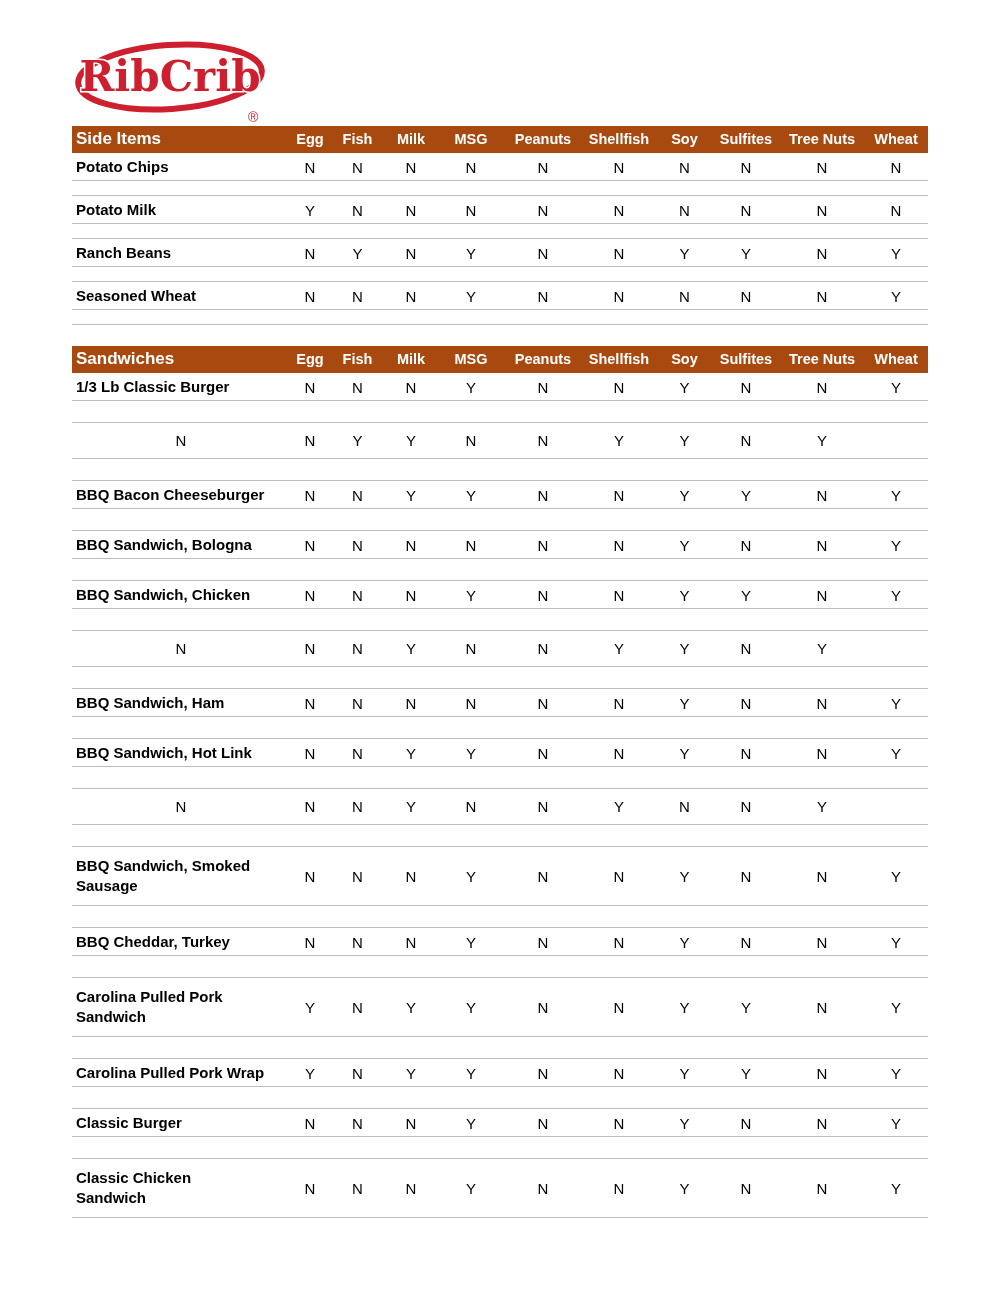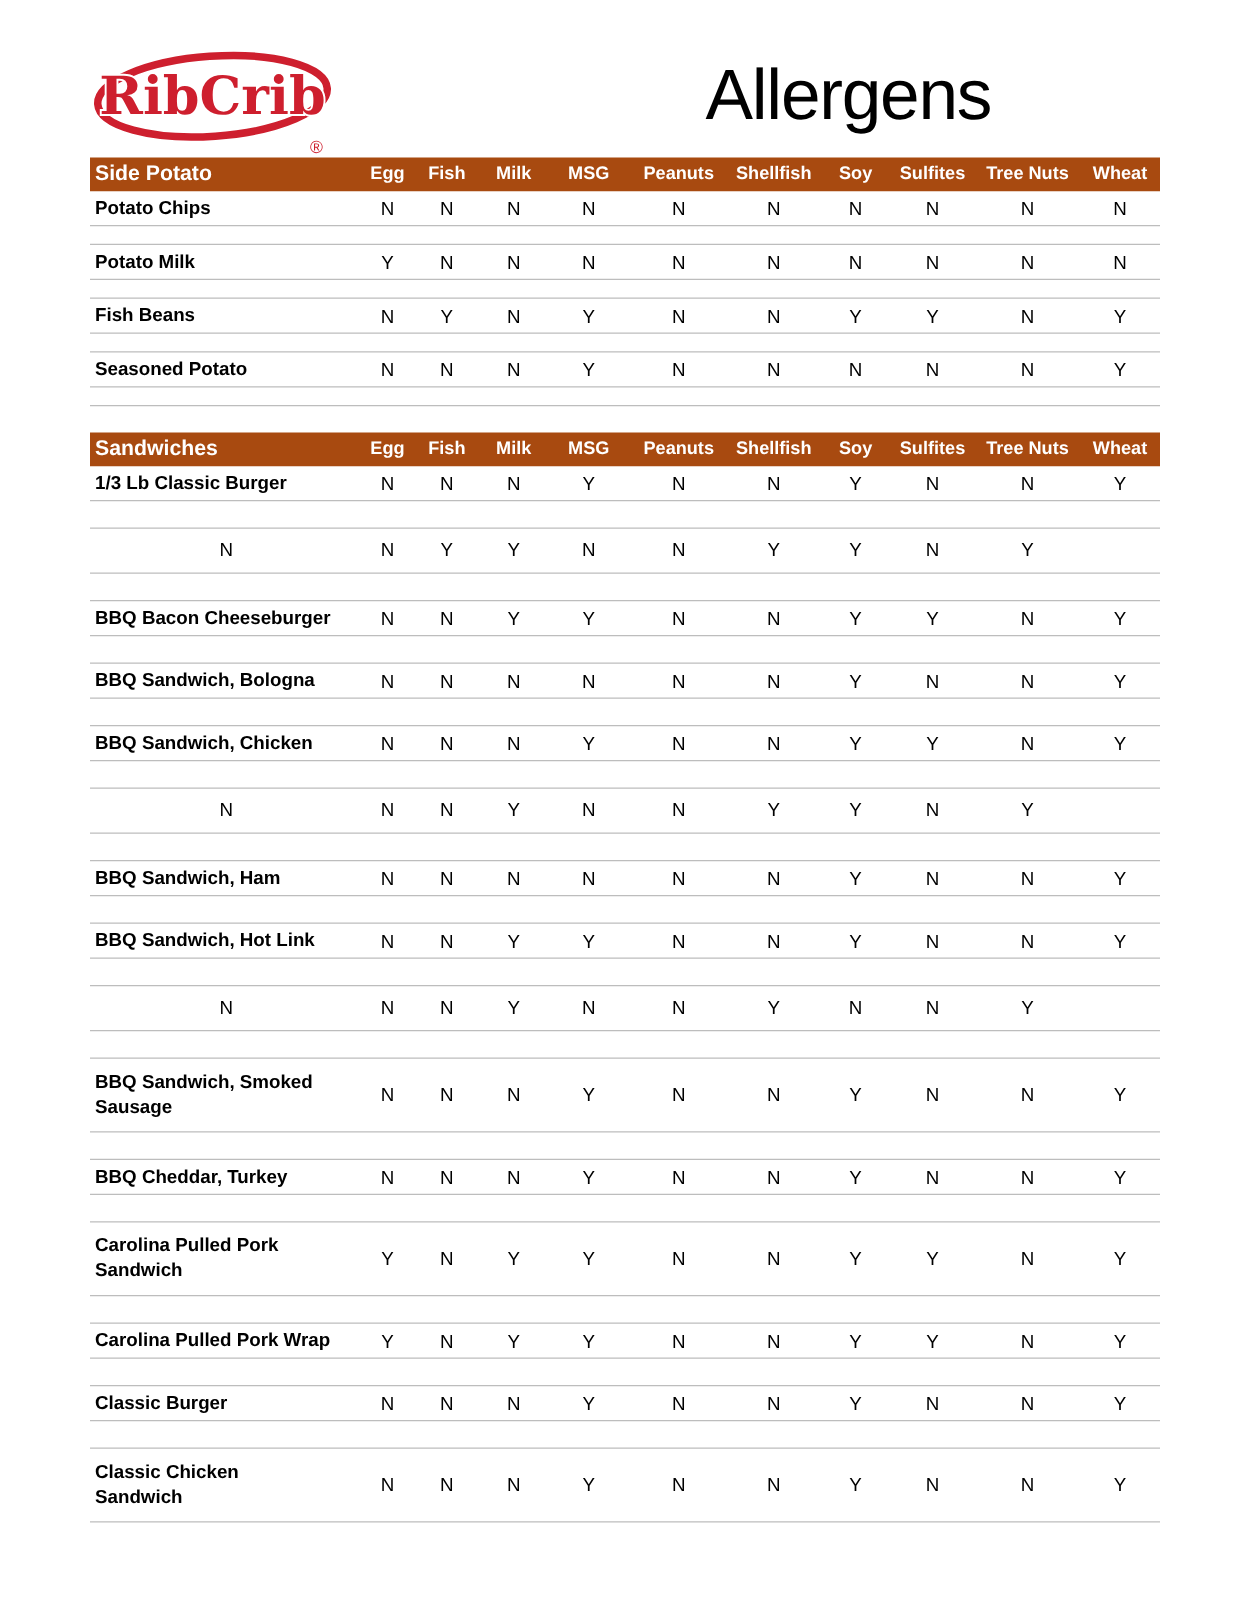--- a/index.html
+++ b/index.html
@@ -57,27 +57,26 @@
 <body>
 
 <div class="page">
 
   <header>
     <svg class="logo" width="196" height="92" viewBox="0 0 196 92" aria-hidden="true">
       <ellipse cx="98" cy="43" rx="92" ry="32" fill="none" stroke-width="6" transform="rotate(-4 98 43)"></ellipse>
       <text class="brand-text" x="98" y="57" text-anchor="middle" font-size="42">RibCrib</text>
       <text class="reg" x="176" y="88" font-size="14">®</text>
     </svg>
-    <h1 class="title">Allergens</h1>
   </header>
 
   <main id="sections">
       <section class="section">
         <div class="grid sec-head">
-          <div class="sec-title">Side Potato</div>
+          <div class="sec-title">Side Items</div>
           <div class="col-h">Egg</div>
           <div class="col-h">Fish</div>
           <div class="col-h">Milk</div>
           <div class="col-h">MSG</div>
           <div class="col-h">Peanuts</div>
           <div class="col-h">Shellfish</div>
           <div class="col-h">Soy</div>
           <div class="col-h">Sulfites</div>
           <div class="col-h">Tree Nuts</div>
           <div class="col-h">Wheat</div>
@@ -104,35 +103,35 @@
           <div class="val">N</div>
           <div class="val">N</div>
           <div class="val">N</div>
           <div class="val">N</div>
           <div class="val">N</div>
           <div class="val">N</div>
           <div class="val">N</div>
         </div>
         <div class="spacer"></div>
         <div class="grid row">
-          <div class="item-name">Fish Beans</div>
-          <div class="val">N</div>
-          <div class="val">Y</div>
-          <div class="val">N</div>
-          <div class="val">Y</div>
-          <div class="val">N</div>
-          <div class="val">N</div>
-          <div class="val">Y</div>
-          <div class="val">Y</div>
-          <div class="val">N</div>
-          <div class="val">Y</div>
-        </div>
-        <div class="spacer"></div>
-        <div class="grid row">
-          <div class="item-name">Seasoned Potato</div>
+          <div class="item-name">Ranch Beans</div>
+          <div class="val">N</div>
+          <div class="val">Y</div>
+          <div class="val">N</div>
+          <div class="val">Y</div>
+          <div class="val">N</div>
+          <div class="val">N</div>
+          <div class="val">Y</div>
+          <div class="val">Y</div>
+          <div class="val">N</div>
+          <div class="val">Y</div>
+        </div>
+        <div class="spacer"></div>
+        <div class="grid row">
+          <div class="item-name">Seasoned Wheat</div>
           <div class="val">N</div>
           <div class="val">N</div>
           <div class="val">N</div>
           <div class="val">Y</div>
           <div class="val">N</div>
           <div class="val">N</div>
           <div class="val">N</div>
           <div class="val">N</div>
           <div class="val">N</div>
           <div class="val">Y</div>

